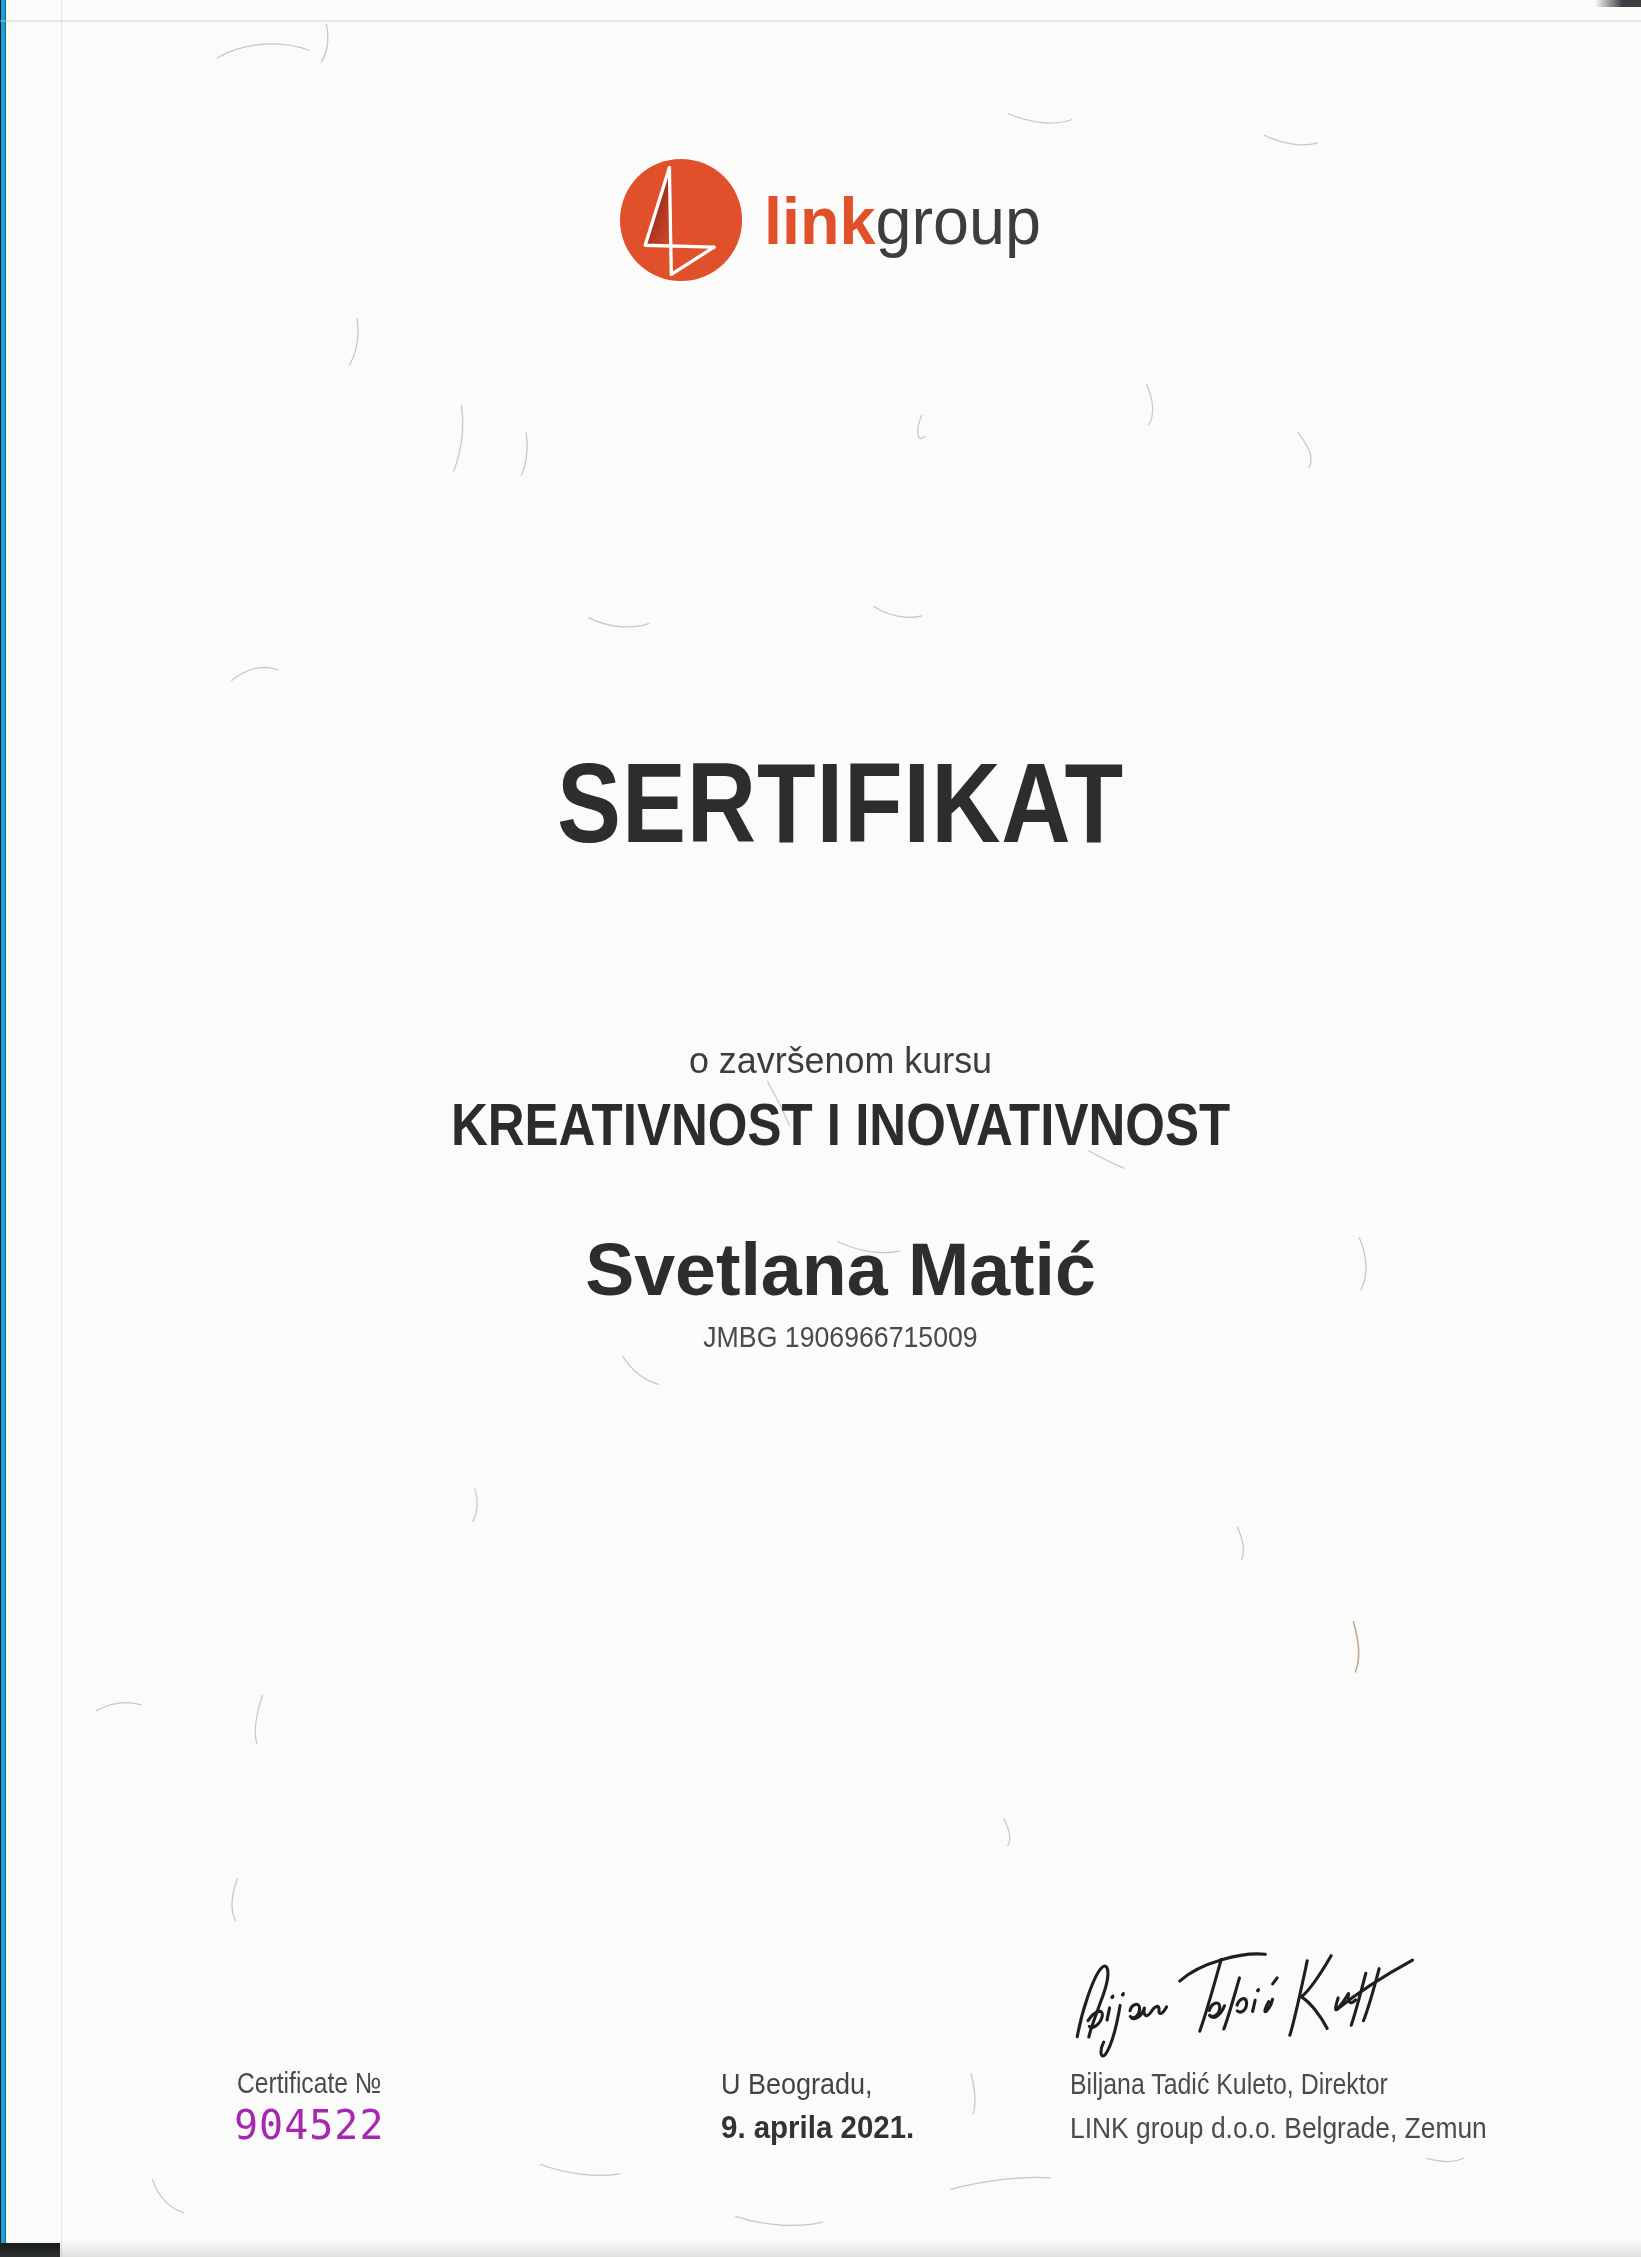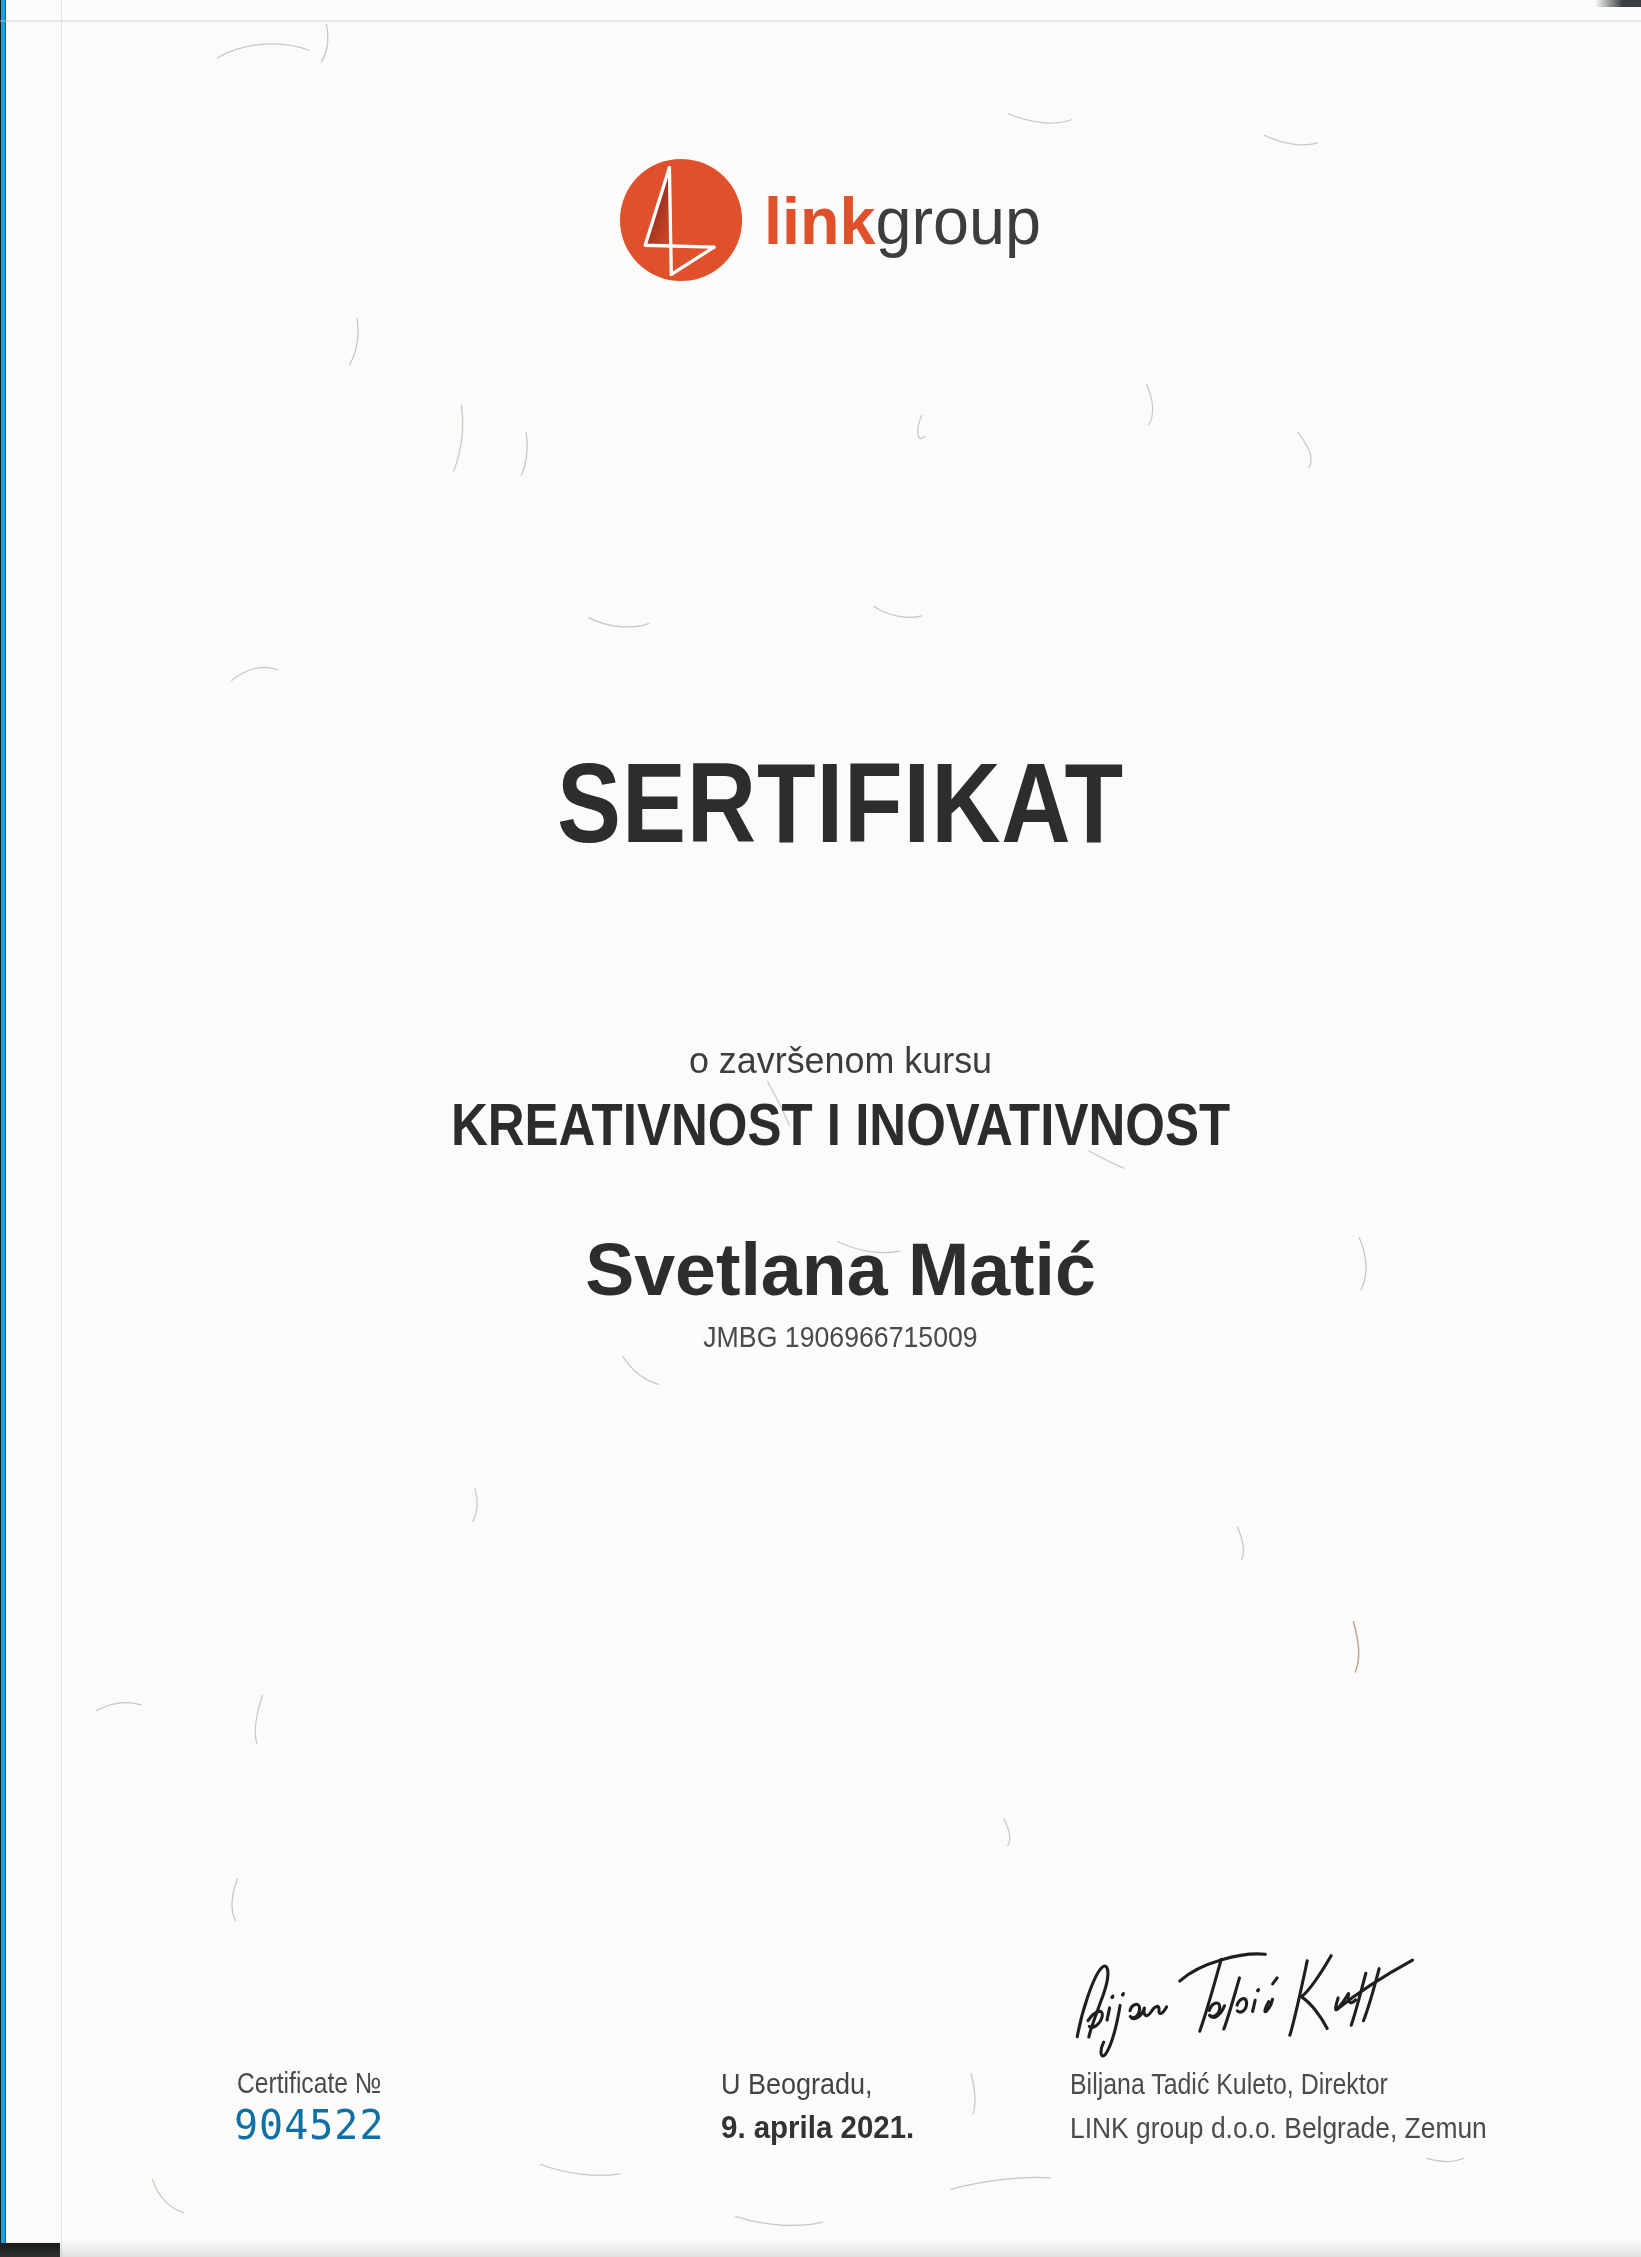--- a/index.html
+++ b/index.html
@@ -63,21 +63,21 @@
   .recipient-name{
     top:1232px;font-size:75px;font-weight:bold;color:#2d2d2d;transform:scaleX(.98);
   }
   .recipient-id{
     top:1323px;font-size:29px;color:#4a4a4a;transform:scaleX(.92);
   }
 
   .foot{position:absolute;line-height:1;white-space:nowrap;transform-origin:left center;}
   .cert-label{left:237px;top:2069px;font-size:29px;color:#4b4b4b;transform:scaleX(.85);}
   .cert-number{
-    left:234px;top:2105px;font-size:40px;color:#0369a1;
+    left:234px;top:2105px;font-size:40px;color:#a21caf;
     font-family:"DejaVu Sans Mono", monospace;letter-spacing:1px;opacity:.95;
   }
   .place{left:721px;top:2069px;font-size:30px;color:#434343;transform:scaleX(.9);}
   .date{left:721px;top:2112px;font-size:31px;font-weight:bold;color:#333333;transform:scaleX(.95);}
   .sig-line1{left:1070px;top:2069px;font-size:30px;color:#4b4b4b;transform:scaleX(.83);}
   .sig-line2{left:1070px;top:2113px;font-size:30px;color:#4b4b4b;transform:scaleX(.88);}
 
   .signature{position:absolute;left:1062px;top:1939px;width:362px;height:121px;}
 </style>
 </head>

